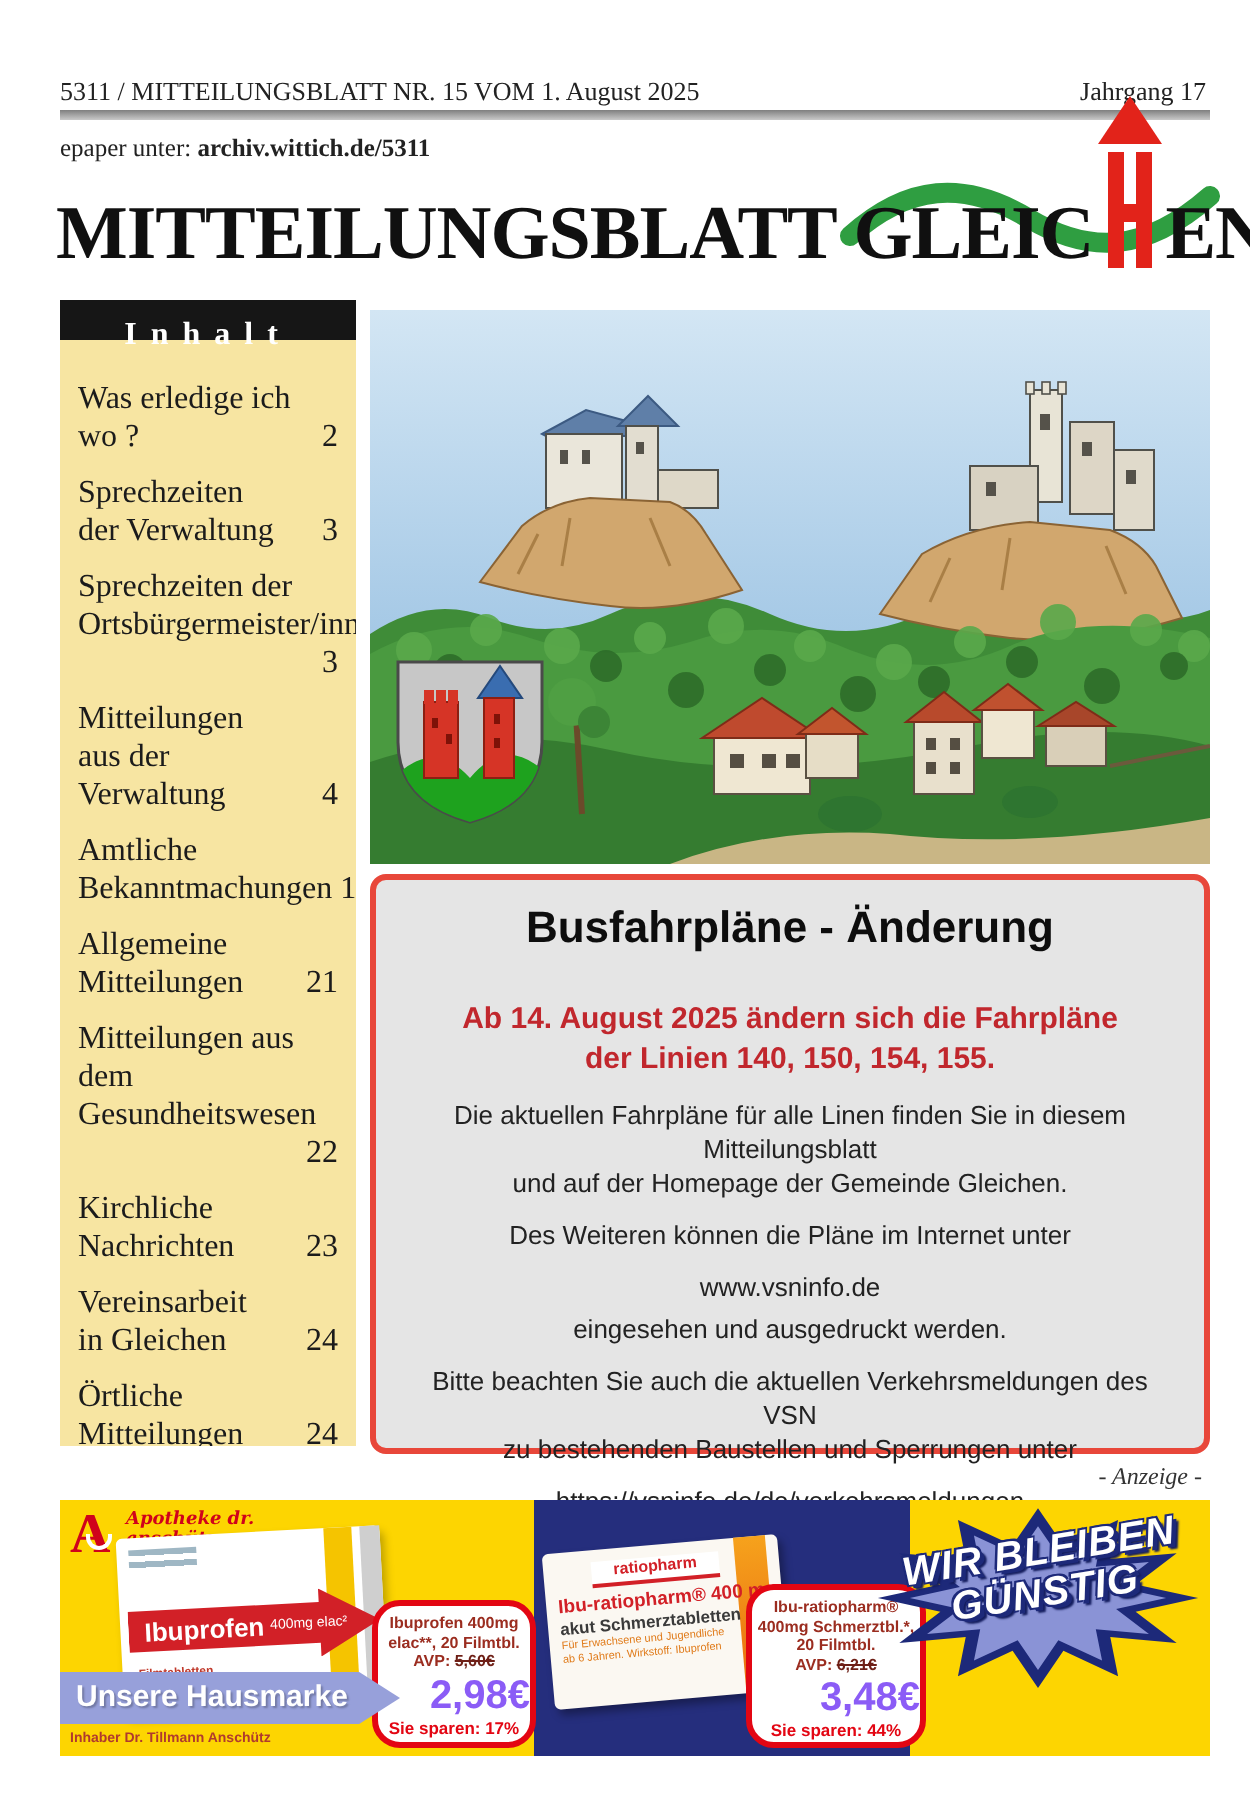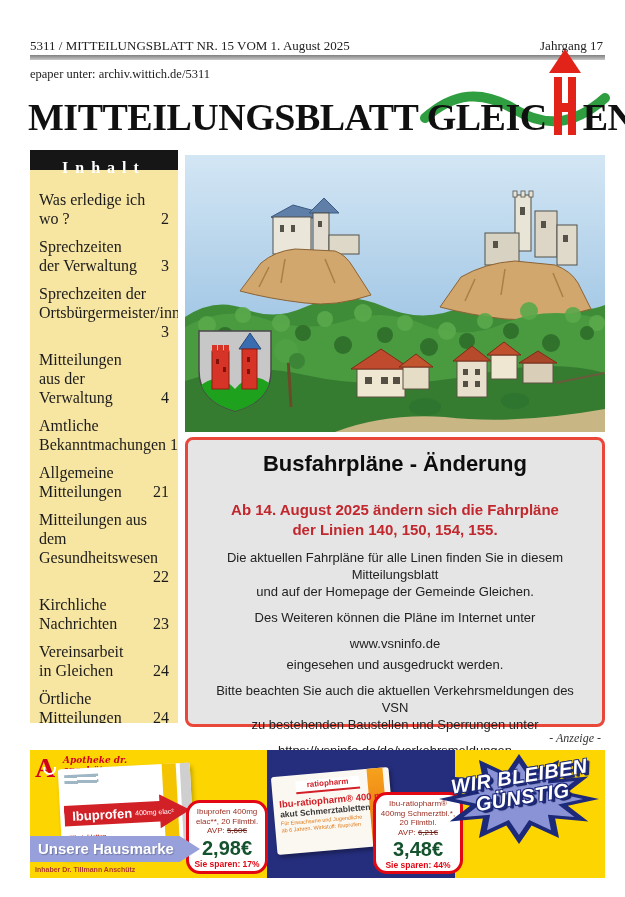--- a/index.html
+++ b/index.html
@@ -5,21 +5,21 @@
   html,body{margin:0;padding:0;background:#e9e9e9;}
   .page{position:relative;width:625px;height:897px;background:#ffffff;overflow:hidden;
         font-family:"Liberation Serif",serif;color:#1b1b1b;}
 
   
   .hdr-left{position:absolute;left:30px;top:38px;font-size:13px;color:#222;}
   .hdr-right{position:absolute;right:22px;top:38px;font-size:13px;color:#222;}
   .hdr-rule{position:absolute;left:30px;top:55px;width:575px;height:5px;
             background:linear-gradient(#7f7f7f,#c9c9c9);}
   .epaper{position:absolute;left:30px;top:67px;font-size:12.5px;color:#222;}
-  .epaper b{font-weight:normal;}
+  .epaper b{font-weight:bold;}
 
   
   .masthead{position:absolute;left:28px;top:84px;width:578px;height:66px;line-height:66px;
             font-weight:bold;font-size:38px;letter-spacing:-0.5px;color:#101010;white-space:nowrap;}
   .mh-text{position:relative;z-index:2;}
   .swoosh{position:absolute;right:-4px;top:2px;width:190px;height:46px;z-index:1;}
   .tower-slot{display:inline-block;width:36px;height:38px;position:relative;z-index:3;}
   .tower-slot svg{position:absolute;left:0;bottom:-9px;width:36px;height:92px;}
 
   
@@ -73,22 +73,22 @@
                background:linear-gradient(#9fb7c4 3px,transparent 3px,transparent 6px,#9fb7c4 6px,#9fb7c4 9px,transparent 9px);}
   .arrow1{position:absolute;left:4px;top:30px;width:126px;height:34px;background:#d22027;
           clip-path:polygon(0 20%,76% 20%,76% 0,100% 50%,76% 100%,76% 80%,0 80%);
           color:#fff;display:flex;align-items:center;padding-left:8px;box-sizing:border-box;}
   .arrow1 .big{font-weight:bold;font-size:13px;}
   .arrow1 .small{font-size:7px;margin-left:3px;}
   .pack1 .subt{position:absolute;left:8px;top:66px;font-size:6px;color:#c0392b;font-weight:bold;}
 
   .bubble{position:absolute;background:#fff;border:3px solid #e30613;border-radius:14px;
           text-align:center;color:#9b2d20;box-sizing:border-box;padding-top:4px;}
-  .bubble .bl{font-size:8px;line-height:9.5px;font-weight:normal;}
-  .bubble .price{font-size:20px;line-height:22px;font-weight:bold;color:#14532d;margin-top:1px;}
+  .bubble .bl{font-size:8px;line-height:9.5px;font-weight:bold;}
+  .bubble .price{font-size:20px;line-height:22px;font-weight:bold;color:#8b5cf6;margin-top:1px;text-align:right;}
   .bubble .save{font-size:8.5px;font-weight:bold;color:#e30613;}
   .bubble s{color:#6e1f16;}
   .bubble1{left:156px;top:50px;width:82px;height:74px;}
   .bubble2{left:343px;top:42px;width:90px;height:82px;}
 
   .hausmarke{position:absolute;left:0;top:86px;width:170px;height:26px;background:#97a0da;
              clip-path:polygon(0 0,88% 0,100% 50%,88% 100%,0 100%);
              color:#fff;font-weight:bold;font-size:15px;line-height:26px;padding-left:8px;
              box-sizing:border-box;text-shadow:1px 1px 1px rgba(0,0,0,.25);}
   .owner{position:absolute;left:5px;top:116px;font-size:7px;font-weight:bold;color:#b03a2e;}

